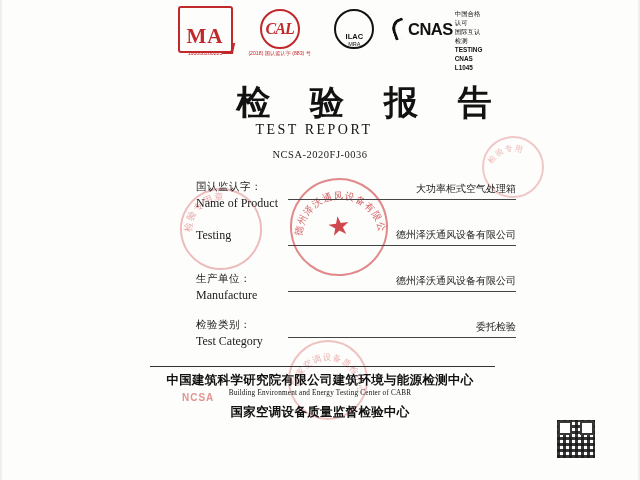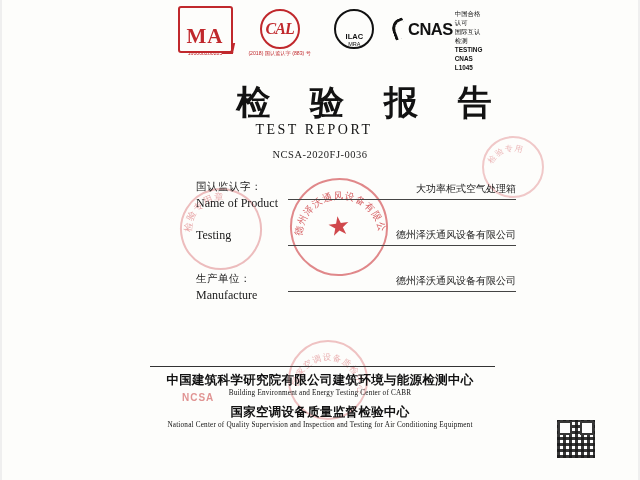--- a/index.html
+++ b/index.html
@@ -460,39 +460,45 @@
     </div>
 
     <div class="field-row">
       <div class="field-label">
         <div class="label-cn">生产单位：</div>
         <div class="label-en">Manufacture</div>
       </div>
       <div class="field-value">德州泽沃通风设备有限公司</div>
     </div>
 
+    <div class="field-row">
+      <div class="field-label">
+        <div class="label-cn">检验类别：</div>
+        <div class="label-en">Test Category</div>
+      </div>
+      <div class="field-value">委托检验</div>
+    </div>
 
   </div>
 
   <div class="stamp" id="stamp-bottom">
     <svg class="stamp-arc" viewBox="0 0 76 76">
       <path id="arcB" d="M 8,48 A 30,30 0 1 1 68,48" fill="none"></path>
       <text style="font-size:8.5px"><textPath href="#arcB" startOffset="4%">国家空调设备质检中心</textPath></text>
     </svg>
   </div>
 
   <div class="bottom-rule"></div>
 
   <div class="inst" id="inst-1">
     <div class="inst-cn">中国建筑科学研究院有限公司建筑环境与能源检测中心</div>
     <div class="inst-en">Building Environment and Energy Testing Center of CABR</div>
   </div>
 
   <div class="inst" id="inst-2">
     <div class="inst-cn">国家空调设备质量监督检验中心</div>
-    <div class="inst-en">National Center of Quality Supervision and Inspection and Testing for Air Conditioning Equipment</div>
   </div>
 
   <div class="ncsa-logo">NCSA</div>
 
   <div class="qr"></div>
 
 </div>
 
 </body></html>

